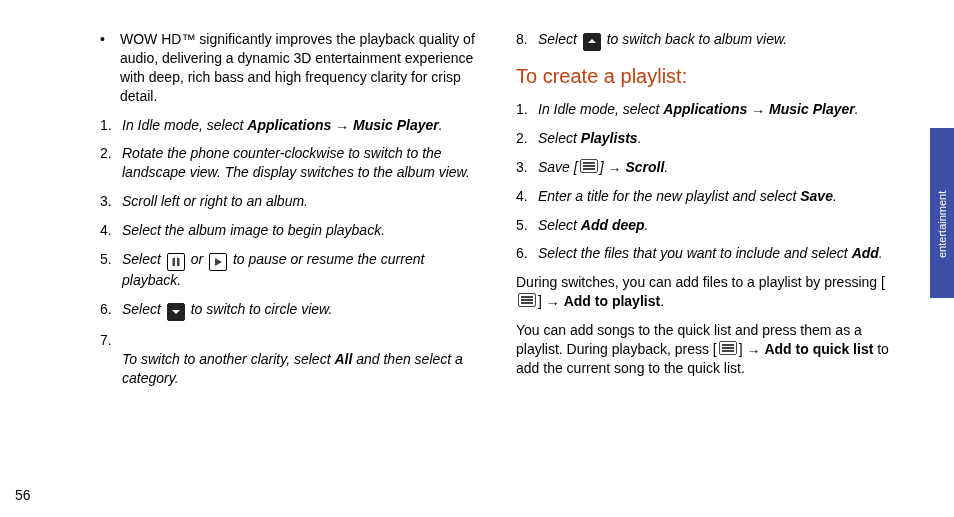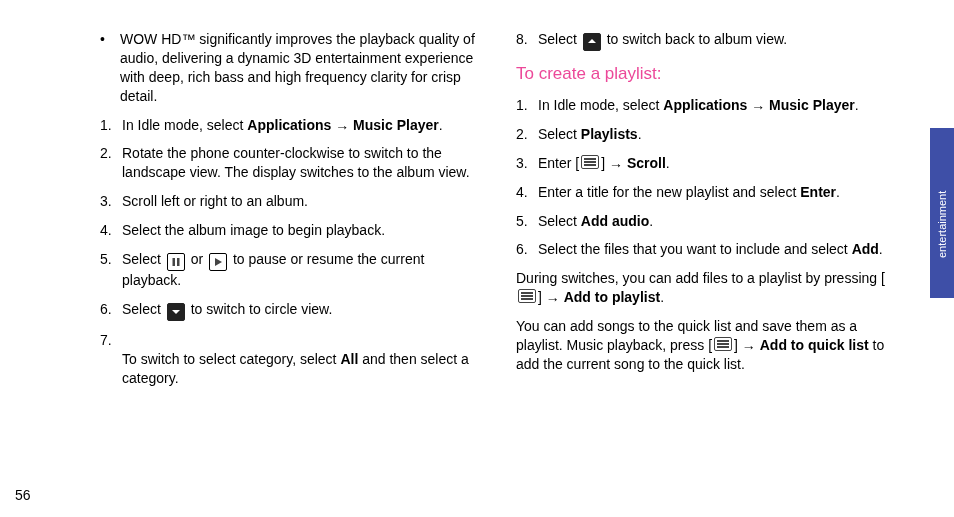--- a/index.html
+++ b/index.html
@@ -17,33 +17,33 @@
     padding:30px 40px 0 100px;
     gap:36px;
   }
   .col{
     width:380px;
     line-height:1.35;
   }
   .bullet-row{display:flex;margin-bottom:10px;}
   .bullet-row .dot{width:20px;flex:none;font-size:14px;line-height:1.3;}
   .section-title{
-    color:#ec4899;
-    font-size:17px;
+    color:#c2410c;
+    font-size:20px;
     margin:12px 0 10px 0;
   }
   ol.steps{margin:0;padding:0;list-style:none;}
   ol.steps li{
     display:flex;
     margin-bottom:10px;
   }
   ol.steps li .num{
     width:22px;flex:none;
   }
-  .step-text{flex:1;}
+  .step-text{flex:1;font-style:italic;}
   .b{font-weight:bold;}
   .inline-icon{
     display:inline-block;
     vertical-align:-3px;
     margin:0 2px;
   }
   .sq{
     width:16px;height:16px;border:1px solid #000;border-radius:2px;
     display:inline-flex;align-items:center;justify-content:center;
     background:#fff;
@@ -138,21 +138,21 @@
               <svg viewBox="0 0 10 10">
                 <polygon points="5,7 1,3 9,3" fill="#fff"></polygon>
               </svg>
             </span><span> to switch to circle view.</span>
         </span>
       </li>
       <li>
         <span class="num">7.</span>
         <span class="step-text">
           <br>
-          <span>To switch to select category, select </span><span class="b">All</span><span> and then select a category.</span>
+          <span>To switch to another clarity, select </span><span class="b">All</span><span> and then select a category.</span>
         </span>
       </li>
     </ol>
   </div>
 
   <div class="col">
 
     <ol class="steps" start="8">
       <li>
         <span class="num">8.</span>
@@ -177,50 +177,50 @@
       </li>
       <li>
         <span class="num">2.</span>
         <span class="step-text">
           <span>Select </span><span class="b">Playlists</span><span>.</span>
         </span>
       </li>
       <li>
         <span class="num">3.</span>
         <span class="step-text">
-          <span>Enter [</span><span class="menu-icon"></span><span>] → </span><span class="b">Scroll</span><span>.</span>
+          <span>Save [</span><span class="menu-icon"></span><span>] → </span><span class="b">Scroll</span><span>.</span>
         </span>
       </li>
       <li>
         <span class="num">4.</span>
         <span class="step-text">
-          <span>Enter a title for the new playlist and select </span><span class="b">Enter</span><span>.</span>
+          <span>Enter a title for the new playlist and select </span><span class="b">Save</span><span>.</span>
         </span>
       </li>
       <li>
         <span class="num">5.</span>
         <span class="step-text">
-          <span>Select </span><span class="b">Add audio</span><span>.</span>
+          <span>Select </span><span class="b">Add deep</span><span>.</span>
         </span>
       </li>
       <li>
         <span class="num">6.</span>
         <span class="step-text">
           <span>Select the files that you want to include and select </span><span class="b">Add</span><span>.</span>
         </span>
       </li>
     </ol>
 
     <div class="para">
       <span>During switches, you can add files to a playlist by pressing [</span><span class="menu-icon"></span><span>] → </span><span class="b">Add to playlist</span><span>.</span>
     </div>
 
 
     <div class="para">
-      <span>You can add songs to the quick list and save them as a playlist. Music playback, press [</span><span class="menu-icon"></span><span>] → </span><span class="b">Add to quick list</span><span> to add the current song to the quick list.</span>
+      <span>You can add songs to the quick list and press them as a playlist. During playback, press [</span><span class="menu-icon"></span><span>] → </span><span class="b">Add to quick list</span><span> to add the current song to the quick list.</span>
     </div>
 
   </div>
 </div>
 
 <div class="side-tab">
   <div class="label">entertainment</div>
 </div>
 
 <div class="page-num">56</div>

